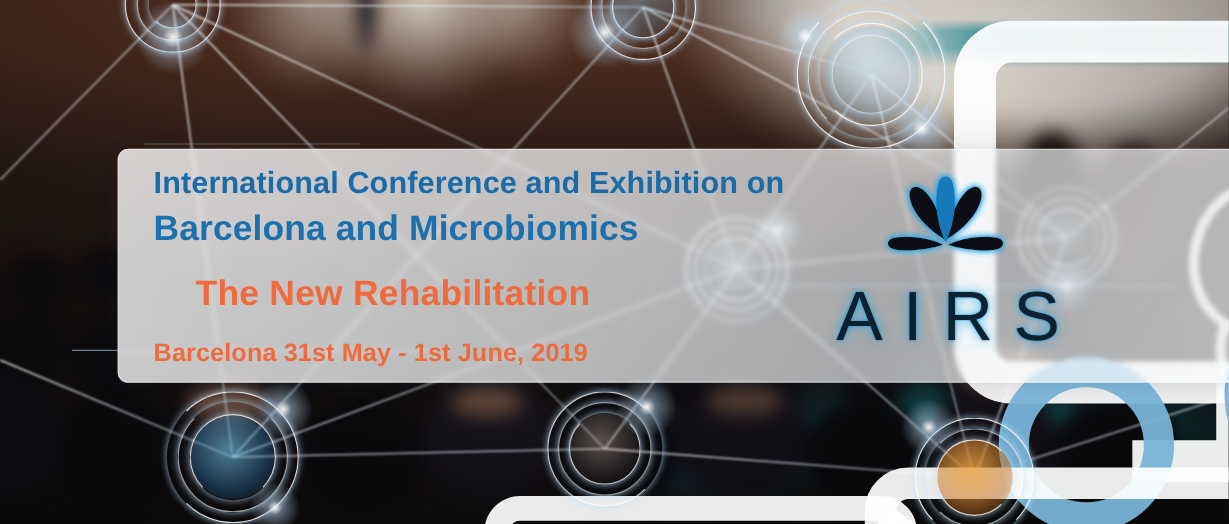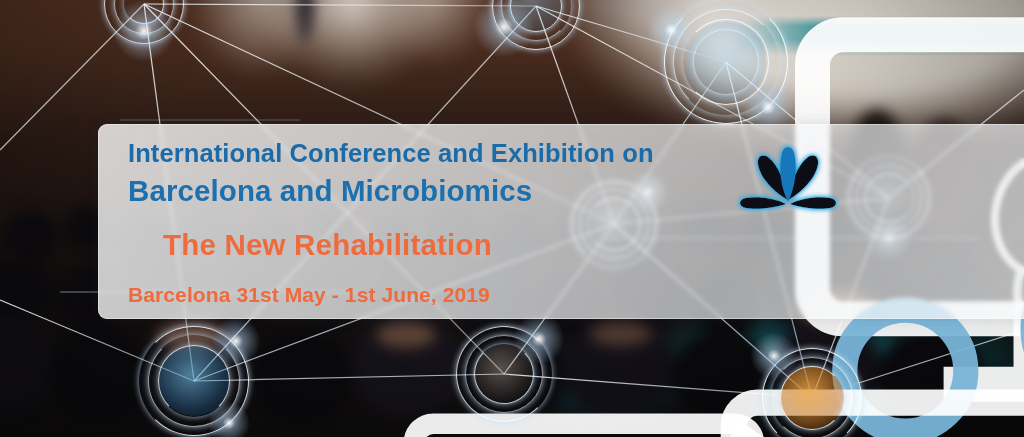--- a/index.html
+++ b/index.html
@@ -434,16 +434,17 @@
             <path d="M60 60 C74 52 88 38 90 24 C91 16 85 13 79 18 C70 25 63 42 60 60 Z" fill="#111117"></path>
 
             <path d="M60 62 C53 48 50 28 54 13 C56 5 64 5 66 13 C70 28 67 48 60 62 Z" fill="#1878b8"></path>
 
             <path d="M58 64 C46 68 28 70 18 68 C10 66.6 10 59.4 18 58 C29 56 47 58 58 64 Z" fill="#111117"></path>
 
             <path d="M62 64 C74 68 92 70 102 68 C110 66.6 110 59.4 102 58 C91 56 73 58 62 64 Z" fill="#111117"></path>
           </g>
         </svg>
       </div>
+      <div class="logo-word">AIRS</div>
     </div>
   </div>
 
 </div>
 
 </body></html>

